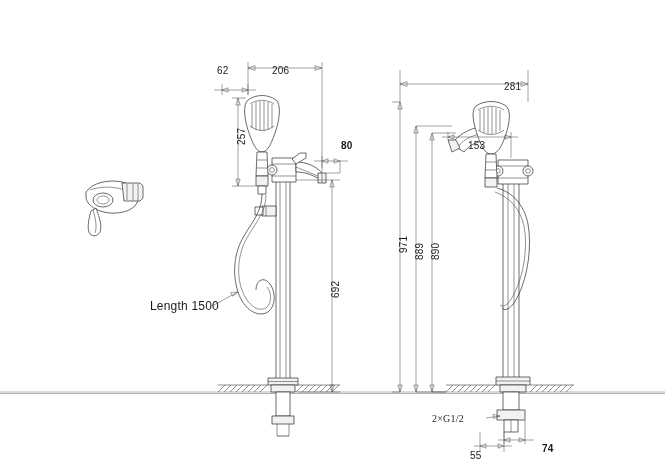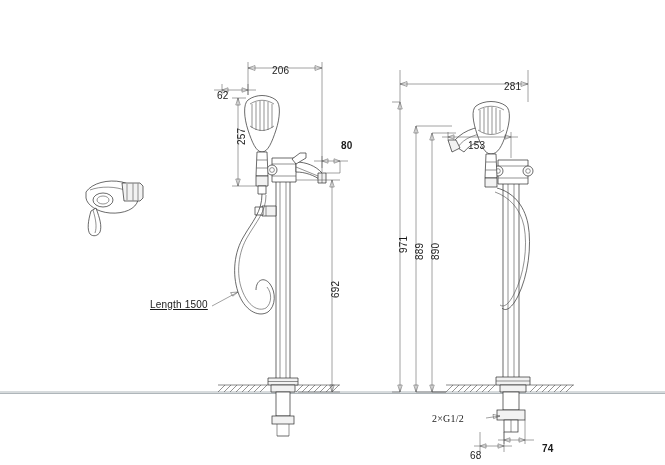--- a/index.html
+++ b/index.html
@@ -360,39 +360,39 @@
       <line class="ln-ext" x1="525" y1="380" x2="525" y2="404"></line>
       <line class="ln-ext" x1="498" y1="400" x2="534" y2="400"></line>
       <path class="ln-ext" d="M504 400 l6 -2.2 v4.4 z" fill="#555"></path>
       <path class="ln-ext" d="M525 400 l-6 -2.2 v4.4 z" fill="#555"></path>
     </g>
 
   </svg>
 
   <div class="dim-text" style="left:272px; top:25px;">206</div>
 
-  <div class="dim-text" style="left:217px; top:50px;">62</div>
+  <div class="dim-text" style="left:217px; top:25px;">62</div>
 
   <div class="dim-text vert" style="left:236px; top:105px;">257</div>
 
   <div class="dim-text" style="left:341px; top:100px;font-weight:bold;">80</div>
 
   <div class="dim-text vert" style="left:330px; top:258px;">692</div>
 
-  <div class="dim-text" style="left:150px; top:259px; font-size:10px;text-decoration:underline;">Length 1500</div>
+  <div class="dim-text" style="left:150px; top:259px; font-size:12px;">Length 1500</div>
 
   <div class="dim-text" style="left:504px; top:41px;">281</div>
 
   <div class="dim-text" style="left:468px; top:100px;">153</div>
 
   <div class="dim-text vert" style="left:398px; top:213px;">971</div>
 
   <div class="dim-text vert" style="left:414px; top:220px;">889</div>
 
   <div class="dim-text vert" style="left:430px; top:220px;">890</div>
 
   <div class="dim-text" style="left:432px; top:373px;font-family:Liberation Serif, serif;">2×G1/2</div>
 
-  <div class="dim-text" style="left:470px; top:410px;">68</div>
+  <div class="dim-text" style="left:470px; top:410px;">55</div>
 
   <div class="dim-text" style="left:542px; top:403px;font-weight:bold;">74</div>
 
 </div>
 
 </body></html>

